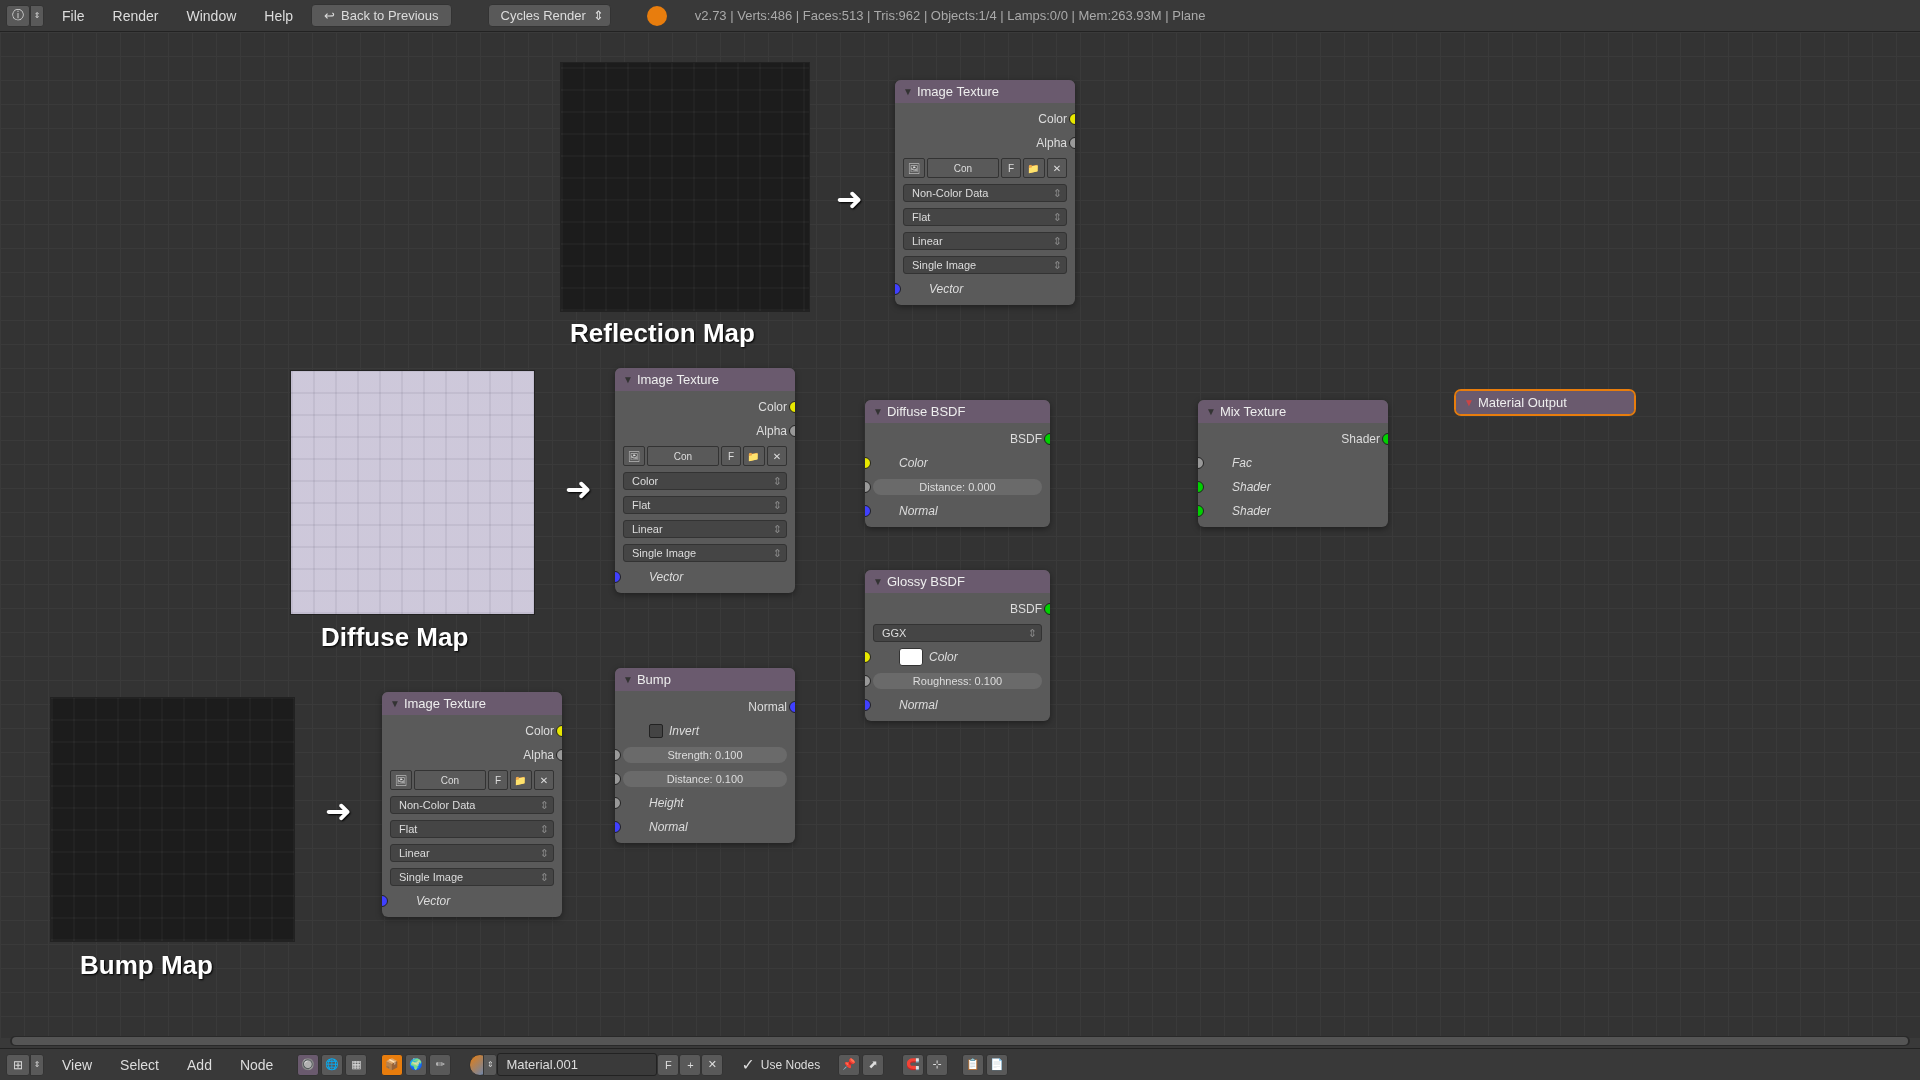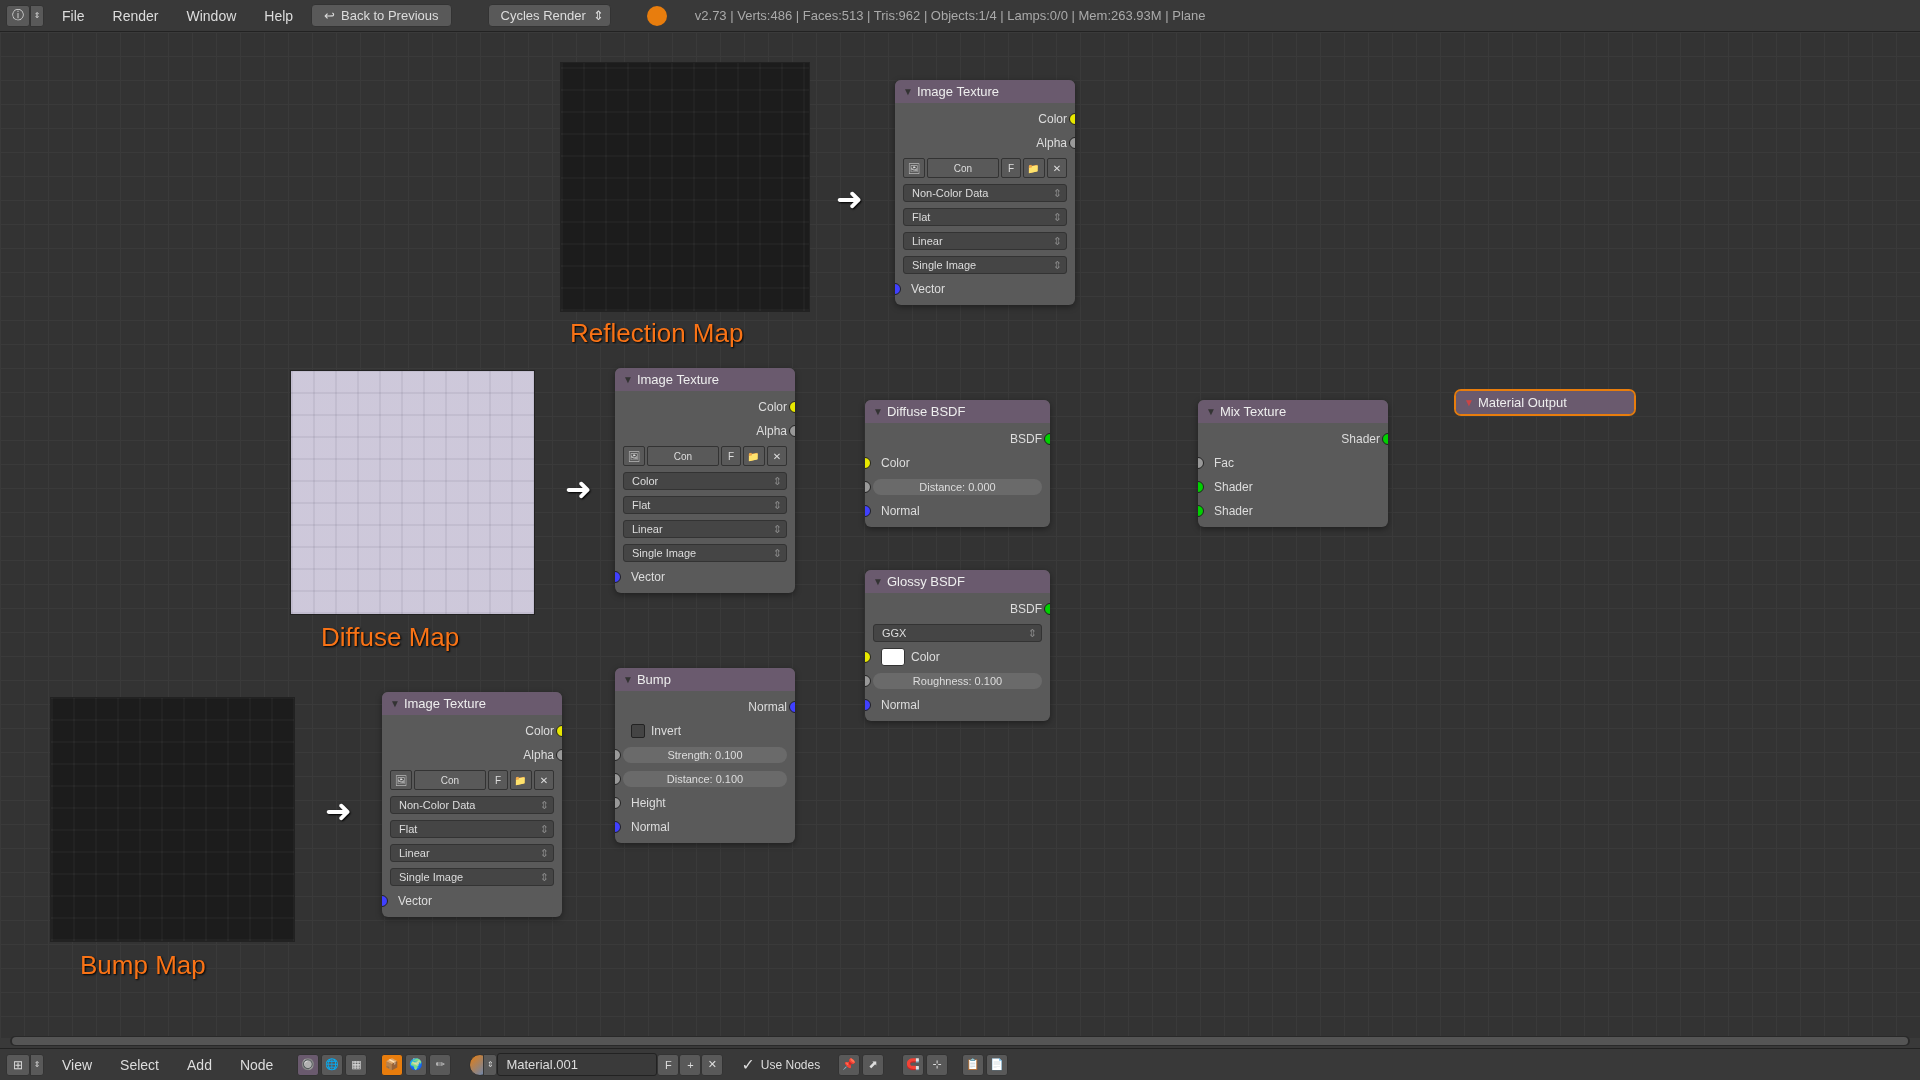--- a/index.html
+++ b/index.html
@@ -21,40 +21,40 @@
 .grid-bg { position: absolute; inset: 0; background-image: linear-gradient(#3a3a3a 1px, transparent 1px), linear-gradient(90deg, #3a3a3a 1px, transparent 1px); background-size: 24px 24px; }
 
 
 .node { position: absolute; background: #5a5a5a; border-radius: 6px; box-shadow: 0 2px 6px rgba(0,0,0,0.4); overflow: hidden; }
 .node.selected { border: 1px solid #e87d0d; box-shadow: 0 0 0 1px #e87d0d; }
 .node-header { background: #6a5a6e; padding: 4px 8px; font-size: 13px; color: #eee; display: flex; align-items: center; gap: 4px; }
 .node-header .collapse { color: #333; font-size: 10px; }
 .node-body { padding: 4px 0; }
 .node-row { display: flex; align-items: center; padding: 2px 8px; height: 24px; position: relative; }
 .node-row.right { justify-content: flex-end; }
-.node-row.left { justify-content: flex-start; padding-left: 16px; }
+.node-row.left { justify-content: flex-start; padding-left: 34px; font-style: italic; }
 .socket { width: 12px; height: 12px; border-radius: 50%; border: 1px solid #222; position: absolute; }
 .socket.out { right: -6px; }
 .socket.in { left: -6px; }
 .socket.yellow { background: #e8e800; }
 .socket.grey { background: #999; }
 .socket.blue { background: #4040ff; }
 .socket.green { background: #00d000; }
 .node-label { color: #ddd; font-size: 12px; }
 .node-select { background: #454545; border: 1px solid #333; border-radius: 3px; padding: 2px 8px; color: #ddd; font-size: 11px; width: 100%; position: relative; }
 .node-select::after { content: '⇕'; position: absolute; right: 4px; color: #888; }
 .node-number { background: #6a6a6a; border-radius: 10px; padding: 2px 8px; color: #ddd; font-size: 11px; width: 100%; text-align: center; }
 .node-btn-row { display: flex; gap: 2px; padding: 3px 8px; }
 .node-mini-btn { background: #595959; border: 1px solid #333; border-radius: 2px; height: 20px; display: flex; align-items: center; justify-content: center; color: #ddd; font-size: 10px; }
 .checkbox { width: 14px; height: 14px; background: #444; border: 1px solid #222; border-radius: 2px; margin-right: 6px; }
 .color-swatch { width: 24px; height: 18px; background: #fff; border-radius: 3px; border: 1px solid #333; margin-right: 6px; }
 
 
 .tex-preview { position: absolute; background: #888; border: 1px solid #222; }
-.tex-label { position: absolute; color: #f97316; font-size: 26px; font-weight: normal; text-shadow: 1px 1px 2px #000; }
+.tex-label { position: absolute; color: #ffffff; font-size: 26px; font-weight: bold; text-shadow: 1px 1px 2px #000; }
 
 
 .arrow { position: absolute; color: #fff; font-size: 32px; text-shadow: 1px 1px 2px #000; }
 
 
 .connections { position: absolute; inset: 0; pointer-events: none; }
 
 
 .bottom-bar { position: absolute; bottom: 0; left: 0; right: 0; height: 32px; background: #393939; border-top: 1px solid #222; display: flex; align-items: center; padding: 0 6px; gap: 8px; }
 .mat-icon { width: 22px; height: 22px; background: linear-gradient(135deg, #e87d0d, #5588cc); border-radius: 50%; border: 1px solid #333; }

